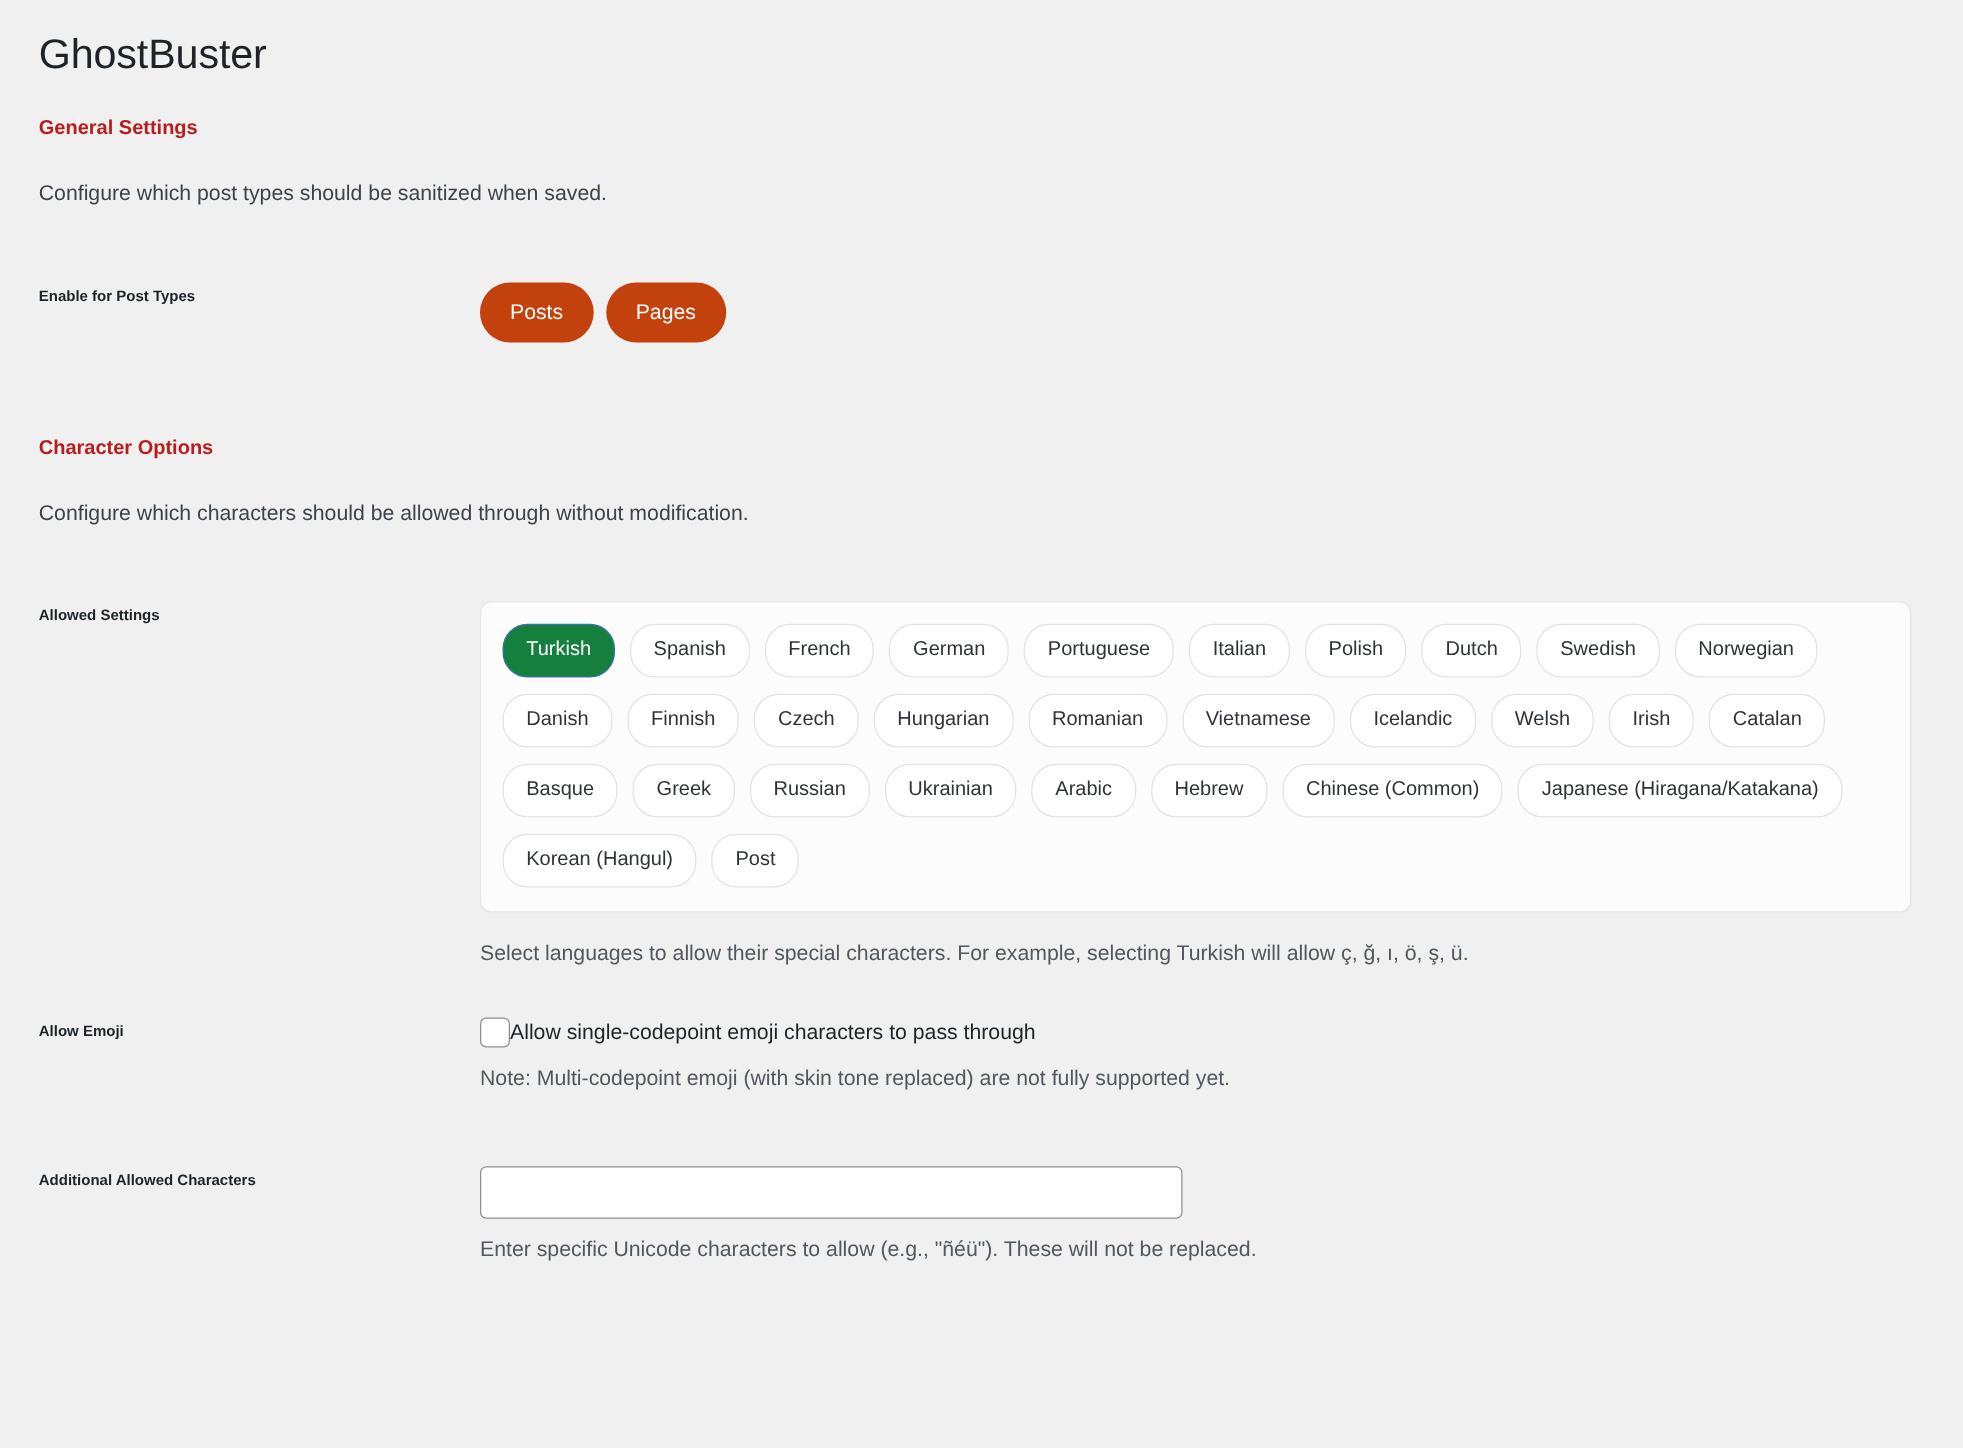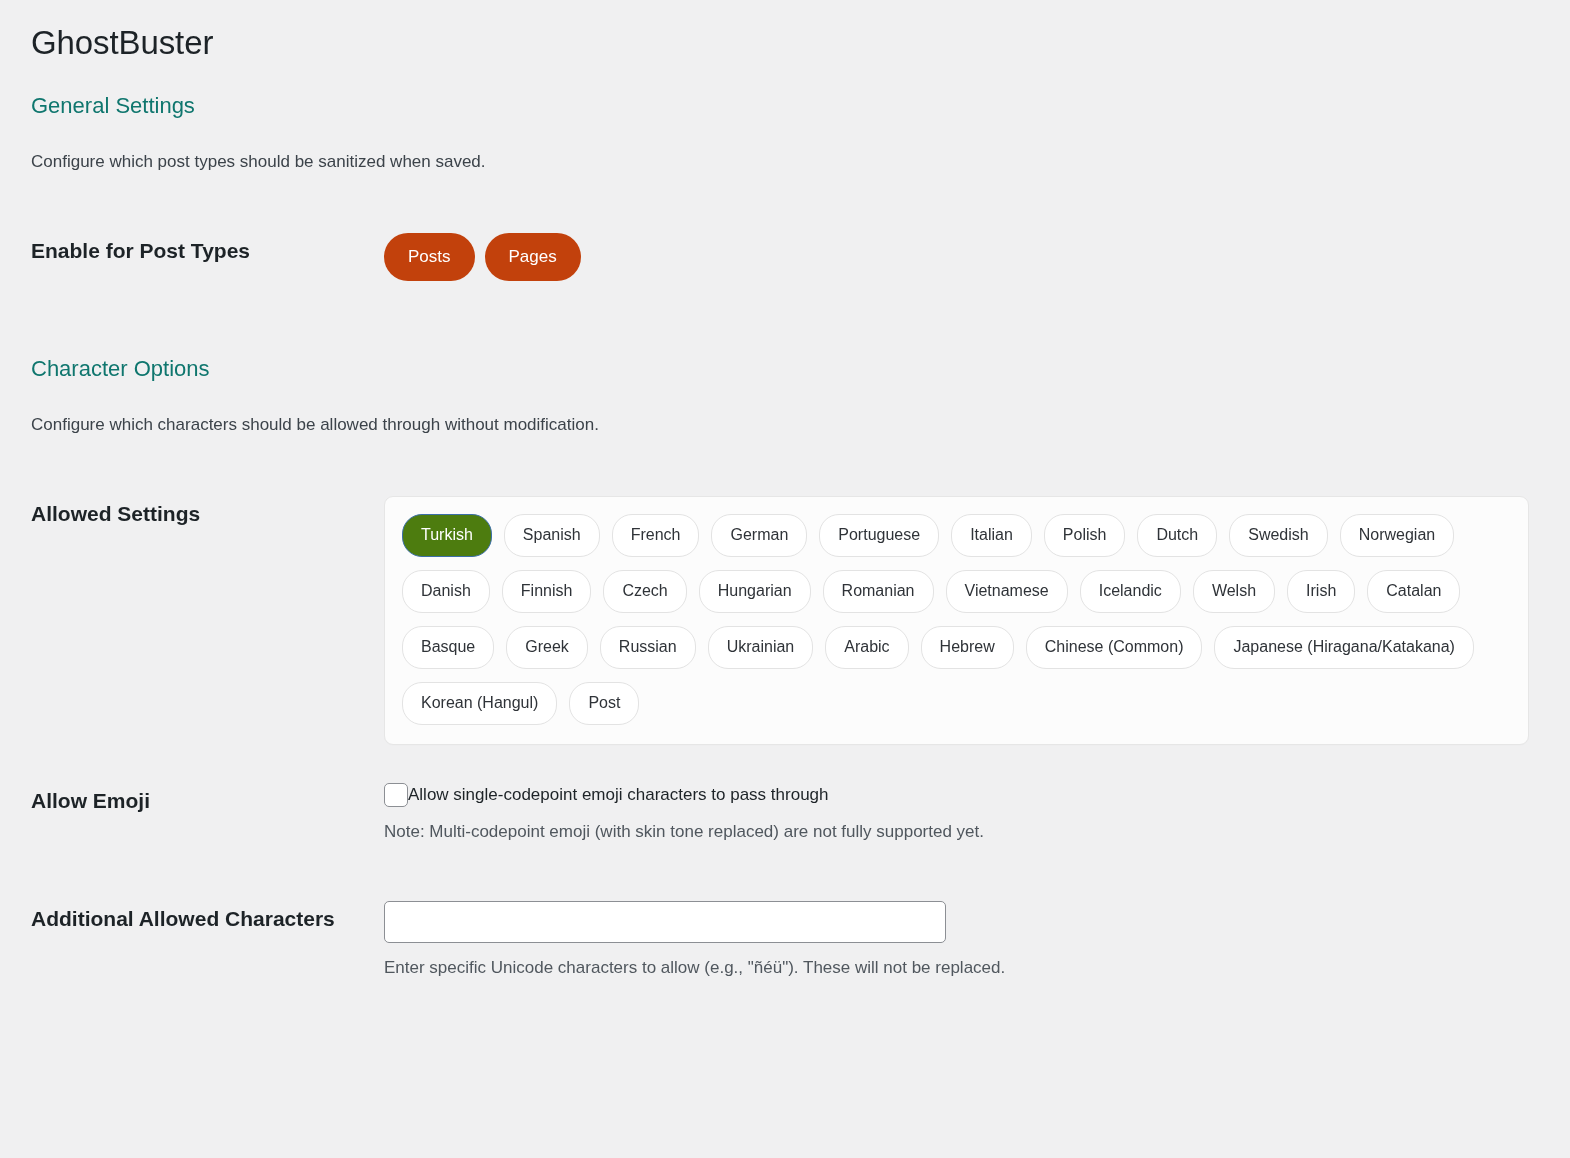--- a/index.html
+++ b/index.html
@@ -25,43 +25,43 @@
   
   .plugin-title {
     font-size: 33px;
     font-weight: 400;
     line-height: 1.3;
     color: #1d2327;
     margin: 0 0 28px 0;
     letter-spacing: -0.1px;
   }
   .section-heading {
-    font-size: 22px;
-    font-weight: 400;
+    font-size: 16px;
+    font-weight: 700;
     line-height: 1.2;
-    color: #0f766e;
+    color: #b91c1c;
     margin: 0 0 30px 0;
   }
   .section-desc {
     font-size: 17px;
     font-weight: 400;
     line-height: 1.5;
     color: #3c434a;
     margin: 0;
   }
 
   
   .form-row {
     display: flex;
     align-items: flex-start;
   }
   .row-label {
     width: 353px;
     flex: 0 0 353px;
-    font-size: 21px;
+    font-size: 12px;
     font-weight: 700;
     line-height: 1.45;
     color: #1d2327;
     padding-top: 3px;
     box-sizing: border-box;
   }
   .row-field {
     flex: 1 1 auto;
     min-width: 0;
   }
@@ -106,21 +106,21 @@
     line-height: 1;
     padding: 12px 18px 13px 18px;
     border-radius: 20px;
     border: 1px solid #e3e3e3;
     background: #ffffff;
     color: #2f3338;
     cursor: pointer;
     white-space: nowrap;
   }
   .lang-chip.selected {
-    background: #4d7c0f;
+    background: #15803d;
     border-color: #3c6fa8;
     color: #ffffff;
   }
 
   .help-text {
     font-size: 17px;
     line-height: 1.45;
     color: #50575e;
     margin: 21px 0 0 0;
   }
@@ -233,20 +233,21 @@
             <button class="lang-chip">Russian</button>
             <button class="lang-chip">Ukrainian</button>
             <button class="lang-chip">Arabic</button>
             <button class="lang-chip">Hebrew</button>
             <button class="lang-chip">Chinese (Common)</button>
             <button class="lang-chip">Japanese (Hiragana/Katakana)</button>
             <button class="lang-chip">Korean (Hangul)</button>
             <button class="lang-chip">Post</button>
           </div>
       </div>
+      <p class="help-text">Select languages to allow their special characters. For example, selecting Turkish will allow ç, ğ, ı, ö, ş, ü.</p>
     </div>
   </div>
 
   <div class="spacer-md"></div>
 
   <div class="form-row">
     <div class="row-label">Allow Emoji</div>
     <div class="row-field">
       <div class="cb-line">
         <div class="cb-box"></div>

